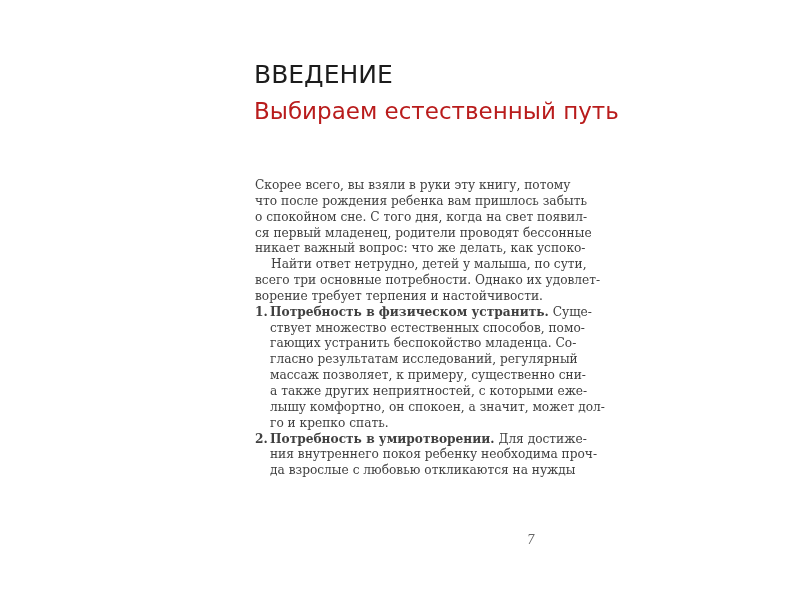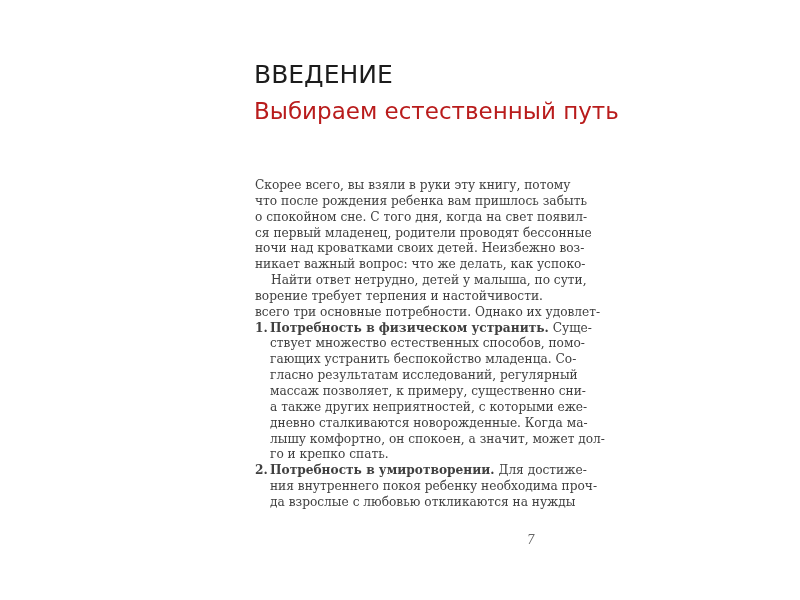--- a/index.html
+++ b/index.html
@@ -38,39 +38,37 @@
 <div class="page">
   <div class="chapter-label">ВВЕДЕНИЕ</div>
   <div class="chapter-title">Выбираем естественный путь</div>
 
   <div class="body-text">
     <div>
       <span class="line">Скорее всего, вы взяли в руки эту книгу, потому</span>
       <span class="line">что после рождения ребенка вам пришлось забыть</span>
       <span class="line">о спокойном сне. С того дня, когда на свет появил-</span>
       <span class="line">ся первый младенец, родители проводят бессонные</span>
-      <span class="line">ночи над кроватками своих детей. Неизбежно воз-</span>
       <span class="line">никает важный вопрос: что же делать, как успоко-</span>
     </div>
     <div>
       <span class="line indent">Найти ответ нетрудно, детей у малыша, по сути,</span>
+      <span class="line">всего три основные потребности. Однако их удовлет-</span>
       <span class="line last">ворение требует терпения и настойчивости.</span>
-      <span class="line">всего три основные потребности. Однако их удовлет-</span>
     </div>
 
     <div>
       <span class="line list-first">
         <span class="num">1.</span><span class="bold">Потребность в физическом устранить.</span><span> Суще-</span>
       </span>
       <span class="line list">ствует множество естественных способов, помо-</span>
       <span class="line list">гающих устранить беспокойство младенца. Со-</span>
       <span class="line list">гласно результатам исследований, регулярный</span>
       <span class="line list">массаж позволяет, к примеру, существенно сни-</span>
       <span class="line list">а также других неприятностей, с которыми еже-</span>
-      <span class="line list">дневно сталкиваются новорожденные. Когда ма-</span>
       <span class="line list">лышу комфортно, он спокоен, а значит, может дол-</span>
       <span class="line list last">го и крепко спать.</span>
     </div>
 
     <div>
       <span class="line list-first">
         <span class="num">2.</span><span class="bold">Потребность в умиротворении.</span><span> Для достиже-</span>
       </span>
       <span class="line list">ния внутреннего покоя ребенку необходима проч-</span>
       <span class="line list">да взрослые с любовью откликаются на нужды</span>

